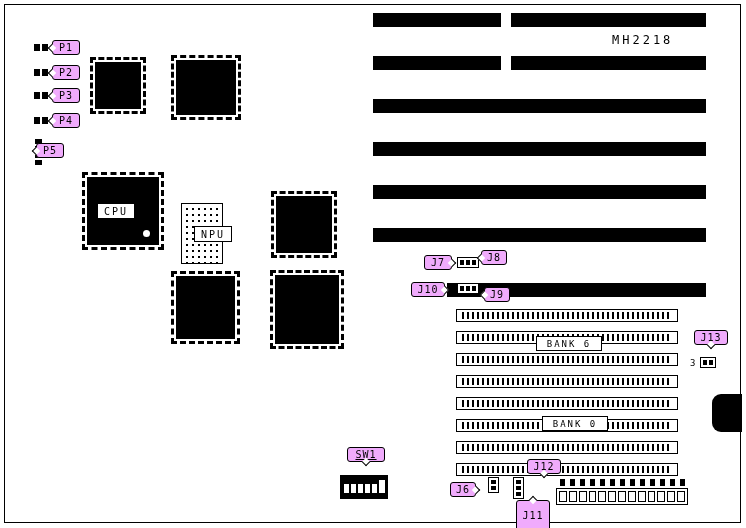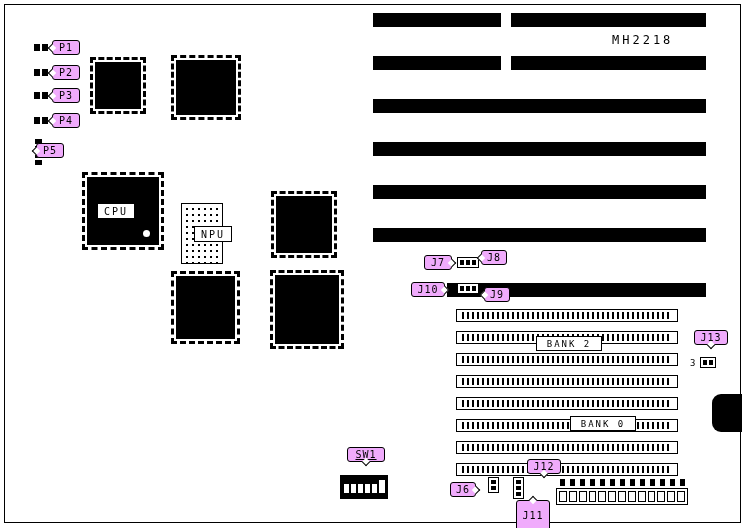--- a/index.html
+++ b/index.html
@@ -130,22 +130,22 @@
 <div class="callout tl" style="left:484px;top:287px;width:26px;height:15px;">J9</div>
 
 <div class="simm" style="top:309px;"></div>
 <div class="simm" style="top:331px;"></div>
 <div class="simm" style="top:353px;"></div>
 <div class="simm" style="top:375px;"></div>
 <div class="simm" style="top:397px;"></div>
 <div class="simm" style="top:419px;"></div>
 <div class="simm" style="top:441px;"></div>
 <div class="simm" style="top:463px;"></div>
-<div class="bank" style="left:536px;top:336px;width:66px;height:15px;">BANK 2</div>
-<div class="bank" style="left:542px;top:416px;width:66px;height:15px;margin-left:28px;">BANK 0</div>
+<div class="bank" style="left:536px;top:336px;width:66px;height:15px;">BANK 6</div>
+<div class="bank" style="left:542px;top:416px;width:66px;height:15px;">BANK 0</div>
 
 <div class="callout td" style="left:694px;top:330px;width:34px;height:15px;">J13</div>
 <span class="pin3" style="left:690px;top:358px;">3</span>
 <div class="jb" style="left:700px;top:357px;">
     <i></i>
     <i></i>
   </div>
 
 <div class="kbd" style="left:712px;top:394px;width:30px;height:38px;"></div>
 

